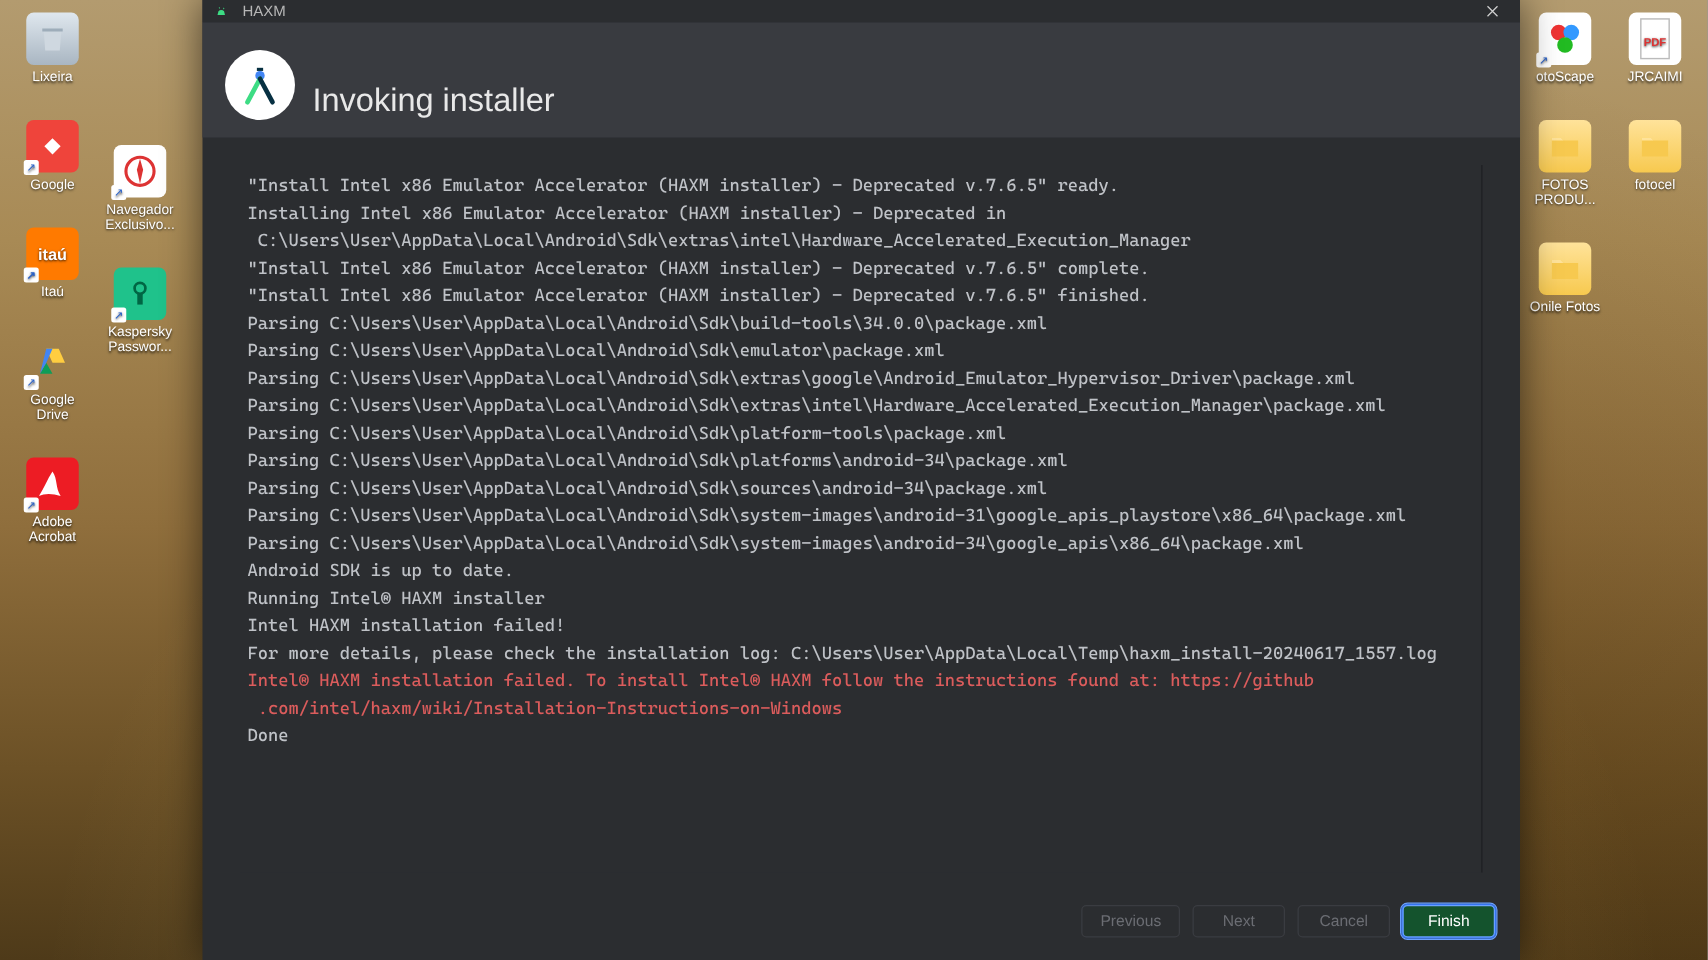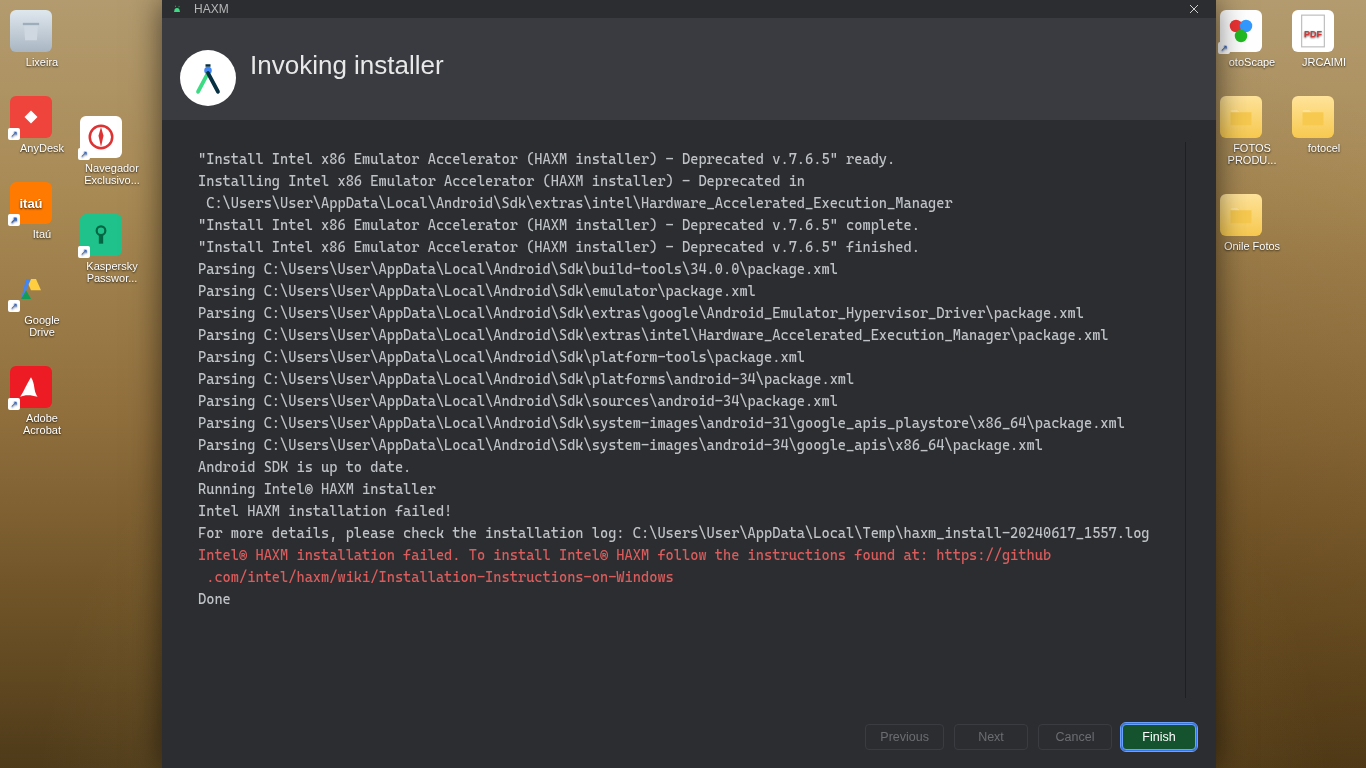--- a/index.html
+++ b/index.html
@@ -12,21 +12,21 @@
     content:""; position:absolute; inset:0;
     background:
       radial-gradient(circle at 50% 110%, rgba(255,230,150,0.25), transparent 60%),
       radial-gradient(circle at 80% 90%, rgba(80,50,10,0.35), transparent 50%);
   }
   .icon-col { position:absolute; top:10px; display:flex; flex-direction:column; gap:28px; align-items:center; }
   .col-left1 { left:10px; }
   .col-left2 { left:80px; }
   .col-right1 { left:1220px; }
   .col-right2 { left:1292px; }
-  .dicon { width:64px; display:flex; flex-direction:column; gap:4px; color:#fff; font-size:11px; text-align:center; text-shadow:0 1px 2px rgba(0,0,0,0.8); cursor:default; }
+  .dicon { width:64px; display:flex; flex-direction:column; align-items:center; gap:4px; color:#fff; font-size:11px; text-align:center; text-shadow:0 1px 2px rgba(0,0,0,0.8); cursor:default; }
   .dicon .box { width:42px; height:42px; border-radius:6px; display:flex; align-items:center; justify-content:center; font-size:20px; position:relative; }
   .dicon .shortcut { position:absolute; left:-2px; bottom:-2px; width:12px; height:12px; background:#fff; border-radius:2px; display:flex; align-items:center; justify-content:center; font-size:9px; color:#2a62c9; }
   .bin { background:linear-gradient(#dfe7ee,#a9b6c2); }
   .anydesk { background:#ef443b; color:#fff; }
   .safari { background:#fff; }
   .itau { background:#ff7a00; color:#fff; font-weight:bold; font-size:14px; }
   .kasp { background:#1fc28b; color:#0a3; }
   .gdrive { background:transparent; }
   .acrobat { background:#ed1c24; color:#fff; }
   .folder { background:linear-gradient(#ffe39a,#f7c94f); border-radius:4px; }
@@ -41,21 +41,21 @@
   }
   .titlebar {
     height:18px; display:flex; align-items:center; padding:0 8px; background:#2b2d30;
     font-size:12px; color:#b7b7b7;
   }
   .titlebar .appicon { width:14px; height:14px; margin-right:10px; display:flex; align-items:center; justify-content:center; }
   .titlebar .title { flex:0 0 auto; }
   .titlebar .spacer { flex:1; }
   .titlebar .close { width:28px; height:22px; display:flex; align-items:center; justify-content:center; color:#cfcfcf; cursor:pointer; }
 
-  .header { padding:32px 28px 14px 18px; background:#393b40; display:flex; align-items:flex-start; gap:14px; }
+  .header { padding:22px 28px 14px 18px; background:#393b40; display:flex; align-items:flex-end; gap:14px; }
   .header .logo {
     width:56px; height:56px; border-radius:50%; background:#fff;
     display:flex; align-items:center; justify-content:center;
   }
   .header h1 { font-size:26px; font-weight:400; color:#e8e8e8; }
 
   .body { flex:1; padding:22px 30px 10px 30px; display:flex; flex-direction:column; }
   .log {
     flex:1; background:#2b2d30; border:1px solid #1e1f22; border-top:none; border-left:none; border-bottom:none;
     padding:6px 8px 6px 6px; overflow:auto;
@@ -94,21 +94,21 @@
         </div>
         <div>Lixeira</div>
       </div>
       <div class="dicon">
         <div class="box anydesk">
           <svg width="26" height="26" viewBox="0 0 24 24">
             <path fill="#fff" d="M6 12l6-6 6 6-6 6z"></path>
           </svg>
           <div class="shortcut">↗</div>
         </div>
-        <div>AnyDesk</div>
+        <div>Google</div>
       </div>
       <div class="dicon">
         <div class="box itau">
           <span style="color:#fff;font-weight:bold;font-size:13px">itaú</span>
           <div class="shortcut">↗</div>
         </div>
         <div>Itaú</div>
       </div>
       <div class="dicon">
         <div class="box gdrive">

